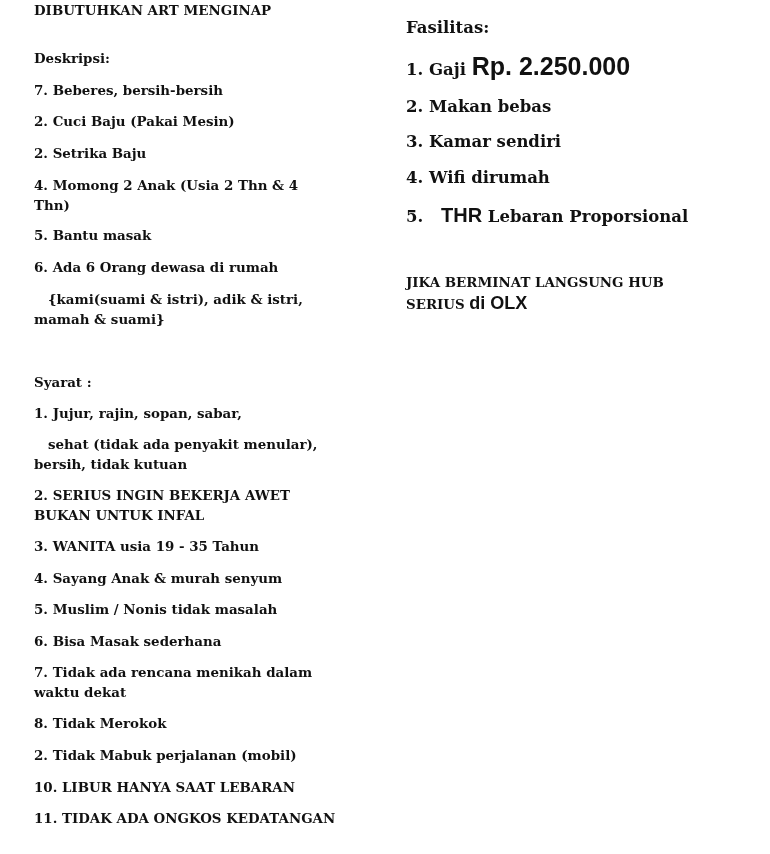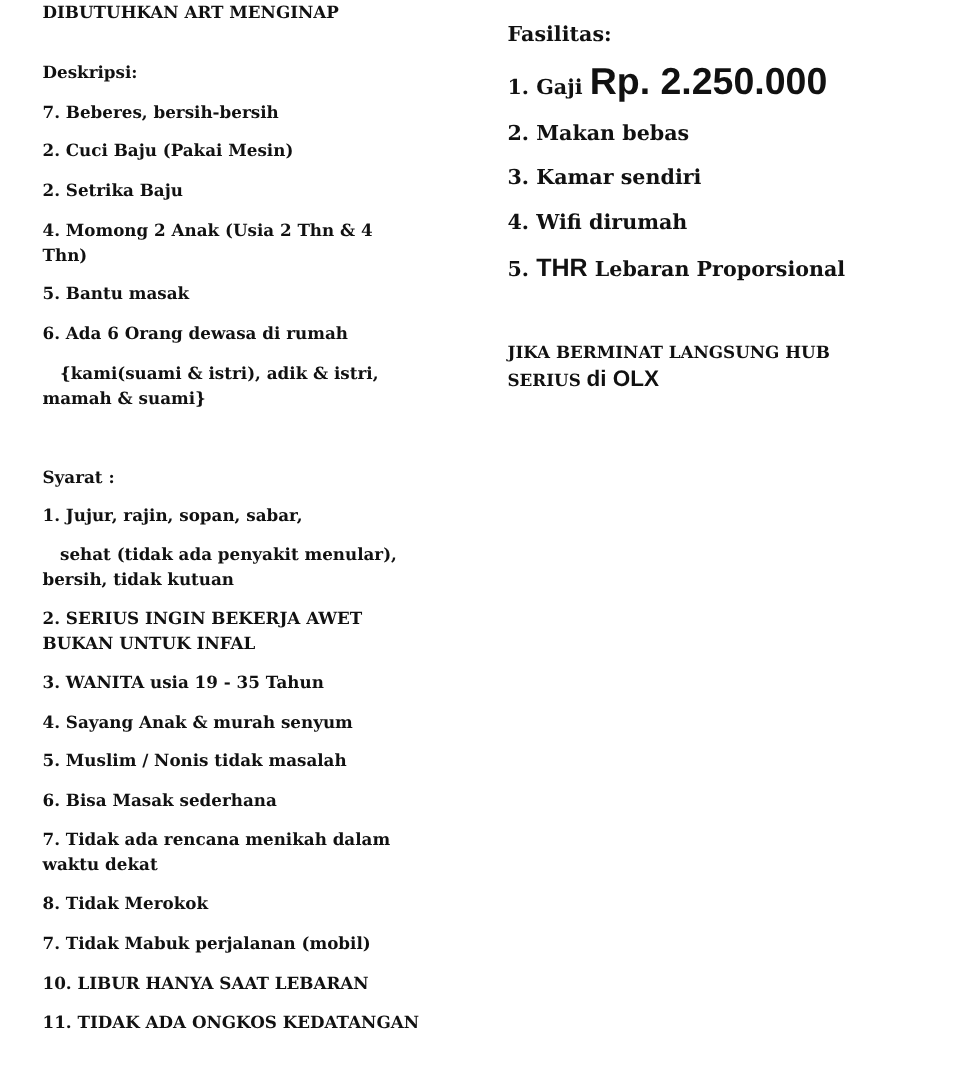--- a/index.html
+++ b/index.html
@@ -5,22 +5,22 @@
   html, body { margin:0; padding:0; background:#ffffff; }
   body { width:770px; height:854px; position:relative; overflow:hidden; color:#111111;
          font-family:"DejaVu Serif", serif; font-weight:bold; }
   .col { position:absolute; top:0; }
   .left { left:34px; width:330px; }
   .right { left:406px; width:340px; }
   .ln { position:absolute; left:0; white-space:nowrap; font-size:13.4px; line-height:20px; }
   .wrap { white-space:normal; width:300px; }
   .r { font-size:16.5px; line-height:22px; }
   .sans { font-family:"Liberation Sans", sans-serif; font-weight:bold; }
-  .big { font-size:30px; }
-  .thr { font-size:20px; }
+  .big { font-size:25px; }
+  .thr { font-size:20px;margin-left:12px; }
 </style>
 </head>
 <body>
 
 <div class="col left">
   <div class="ln" style="top:0">DIBUTUHKAN ART MENGINAP</div>
   <div class="ln" style="top:48px">Deskripsi:</div>
   <div class="ln" style="top:80px">7. Beberes, bersih-bersih</div>
   <div class="ln" style="top:111px">2. Cuci Baju (Pakai Mesin)</div>
   <div class="ln" style="top:143px">2. Setrika Baju</div>
@@ -32,21 +32,21 @@
   <div class="ln" style="top:372px">Syarat :</div>
   <div class="ln" style="top:403px">1. Jujur, rajin, sopan, sabar,</div>
   <div class="ln wrap" style="top:434px">&nbsp;&nbsp;&nbsp;sehat (tidak ada penyakit menular), bersih, tidak kutuan</div>
   <div class="ln wrap" style="top:485px">2. SERIUS INGIN BEKERJA AWET BUKAN UNTUK INFAL</div>
   <div class="ln" style="top:536px">3. WANITA usia 19 - 35 Tahun</div>
   <div class="ln" style="top:568px">4. Sayang Anak &amp; murah senyum</div>
   <div class="ln" style="top:599px">5. Muslim / Nonis tidak masalah</div>
   <div class="ln" style="top:631px">6. Bisa Masak sederhana</div>
   <div class="ln wrap" style="top:662px">7. Tidak ada rencana menikah dalam waktu dekat</div>
   <div class="ln" style="top:713px">8. Tidak Merokok</div>
-  <div class="ln" style="top:745px">7. Tidak Mabuk perjalanan (mobil)</div>
+  <div class="ln" style="top:745px">2. Tidak Mabuk perjalanan (mobil)</div>
   <div class="ln" style="top:777px">10. LIBUR HANYA SAAT LEBARAN</div>
   <div class="ln" style="top:808px">11. TIDAK ADA ONGKOS KEDATANGAN</div>
 </div>
 
 <div class="col right">
   <div class="ln r" style="top:17px">Fasilitas:</div>
   <div class="ln r" style="top:55px">
     <span>1. Gaji </span><span class="sans big">Rp. 2.250.000</span>
   </div>
   <div class="ln r" style="top:96px">2. Makan bebas</div>

